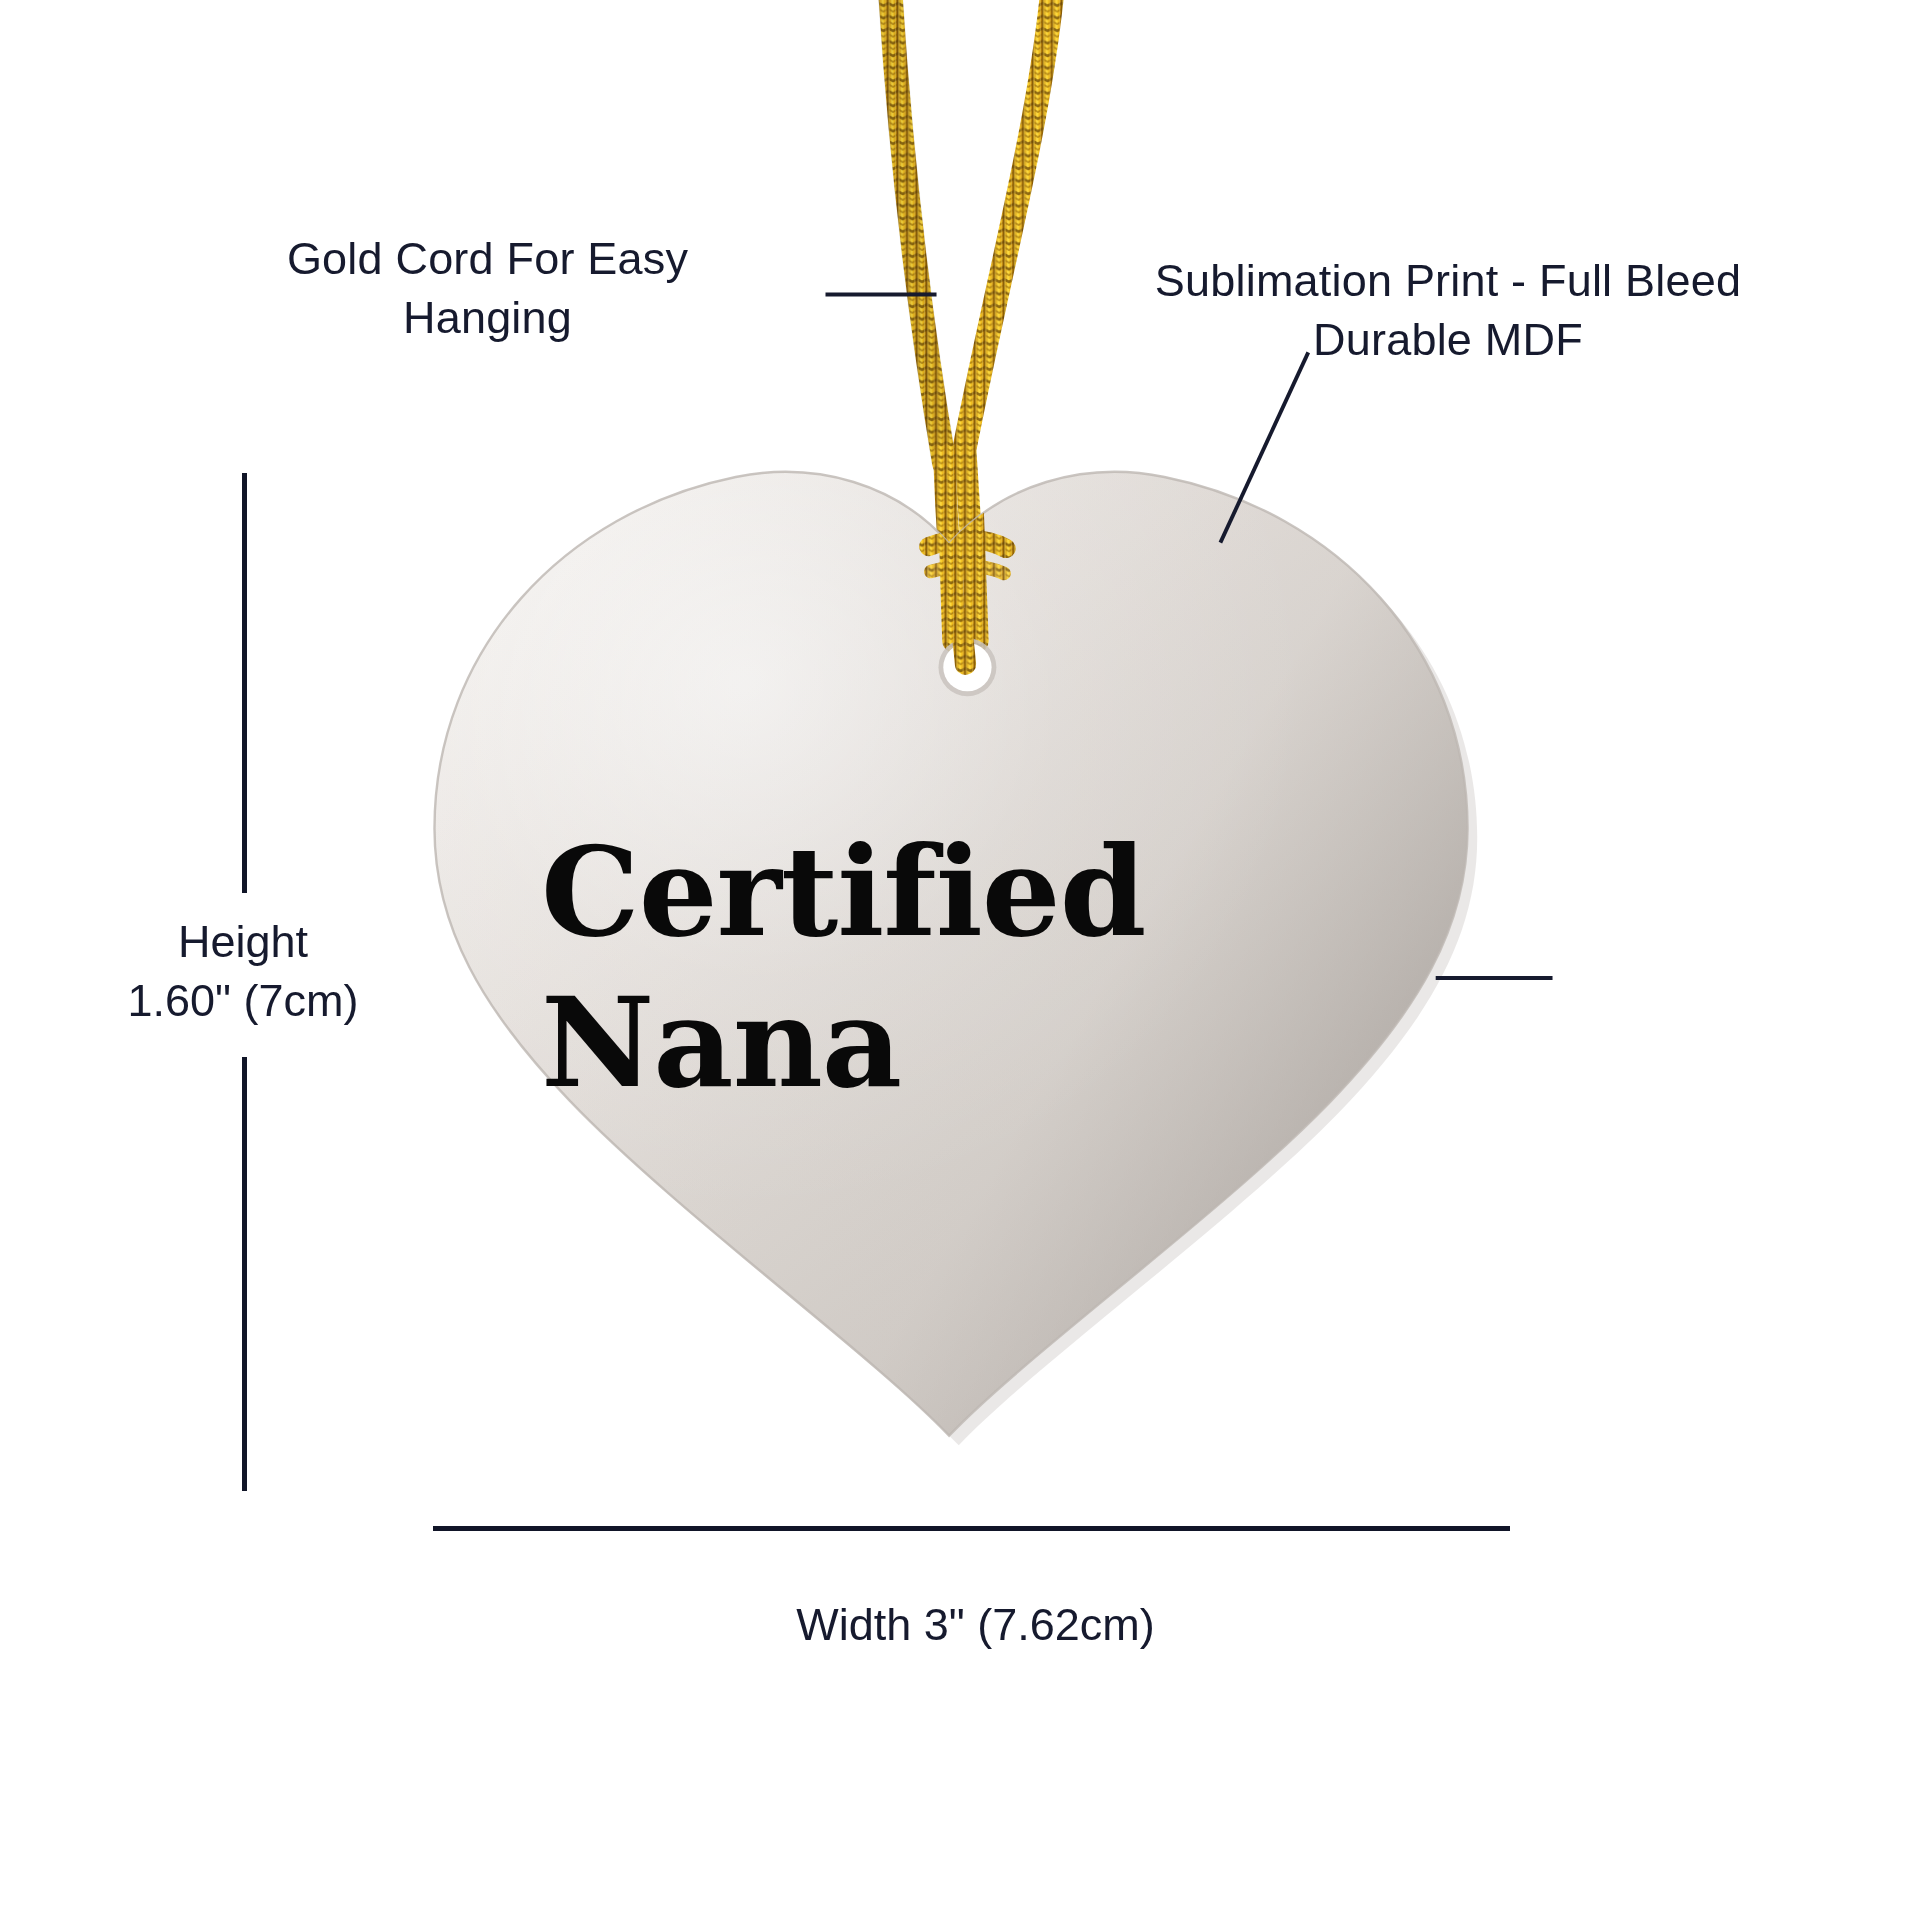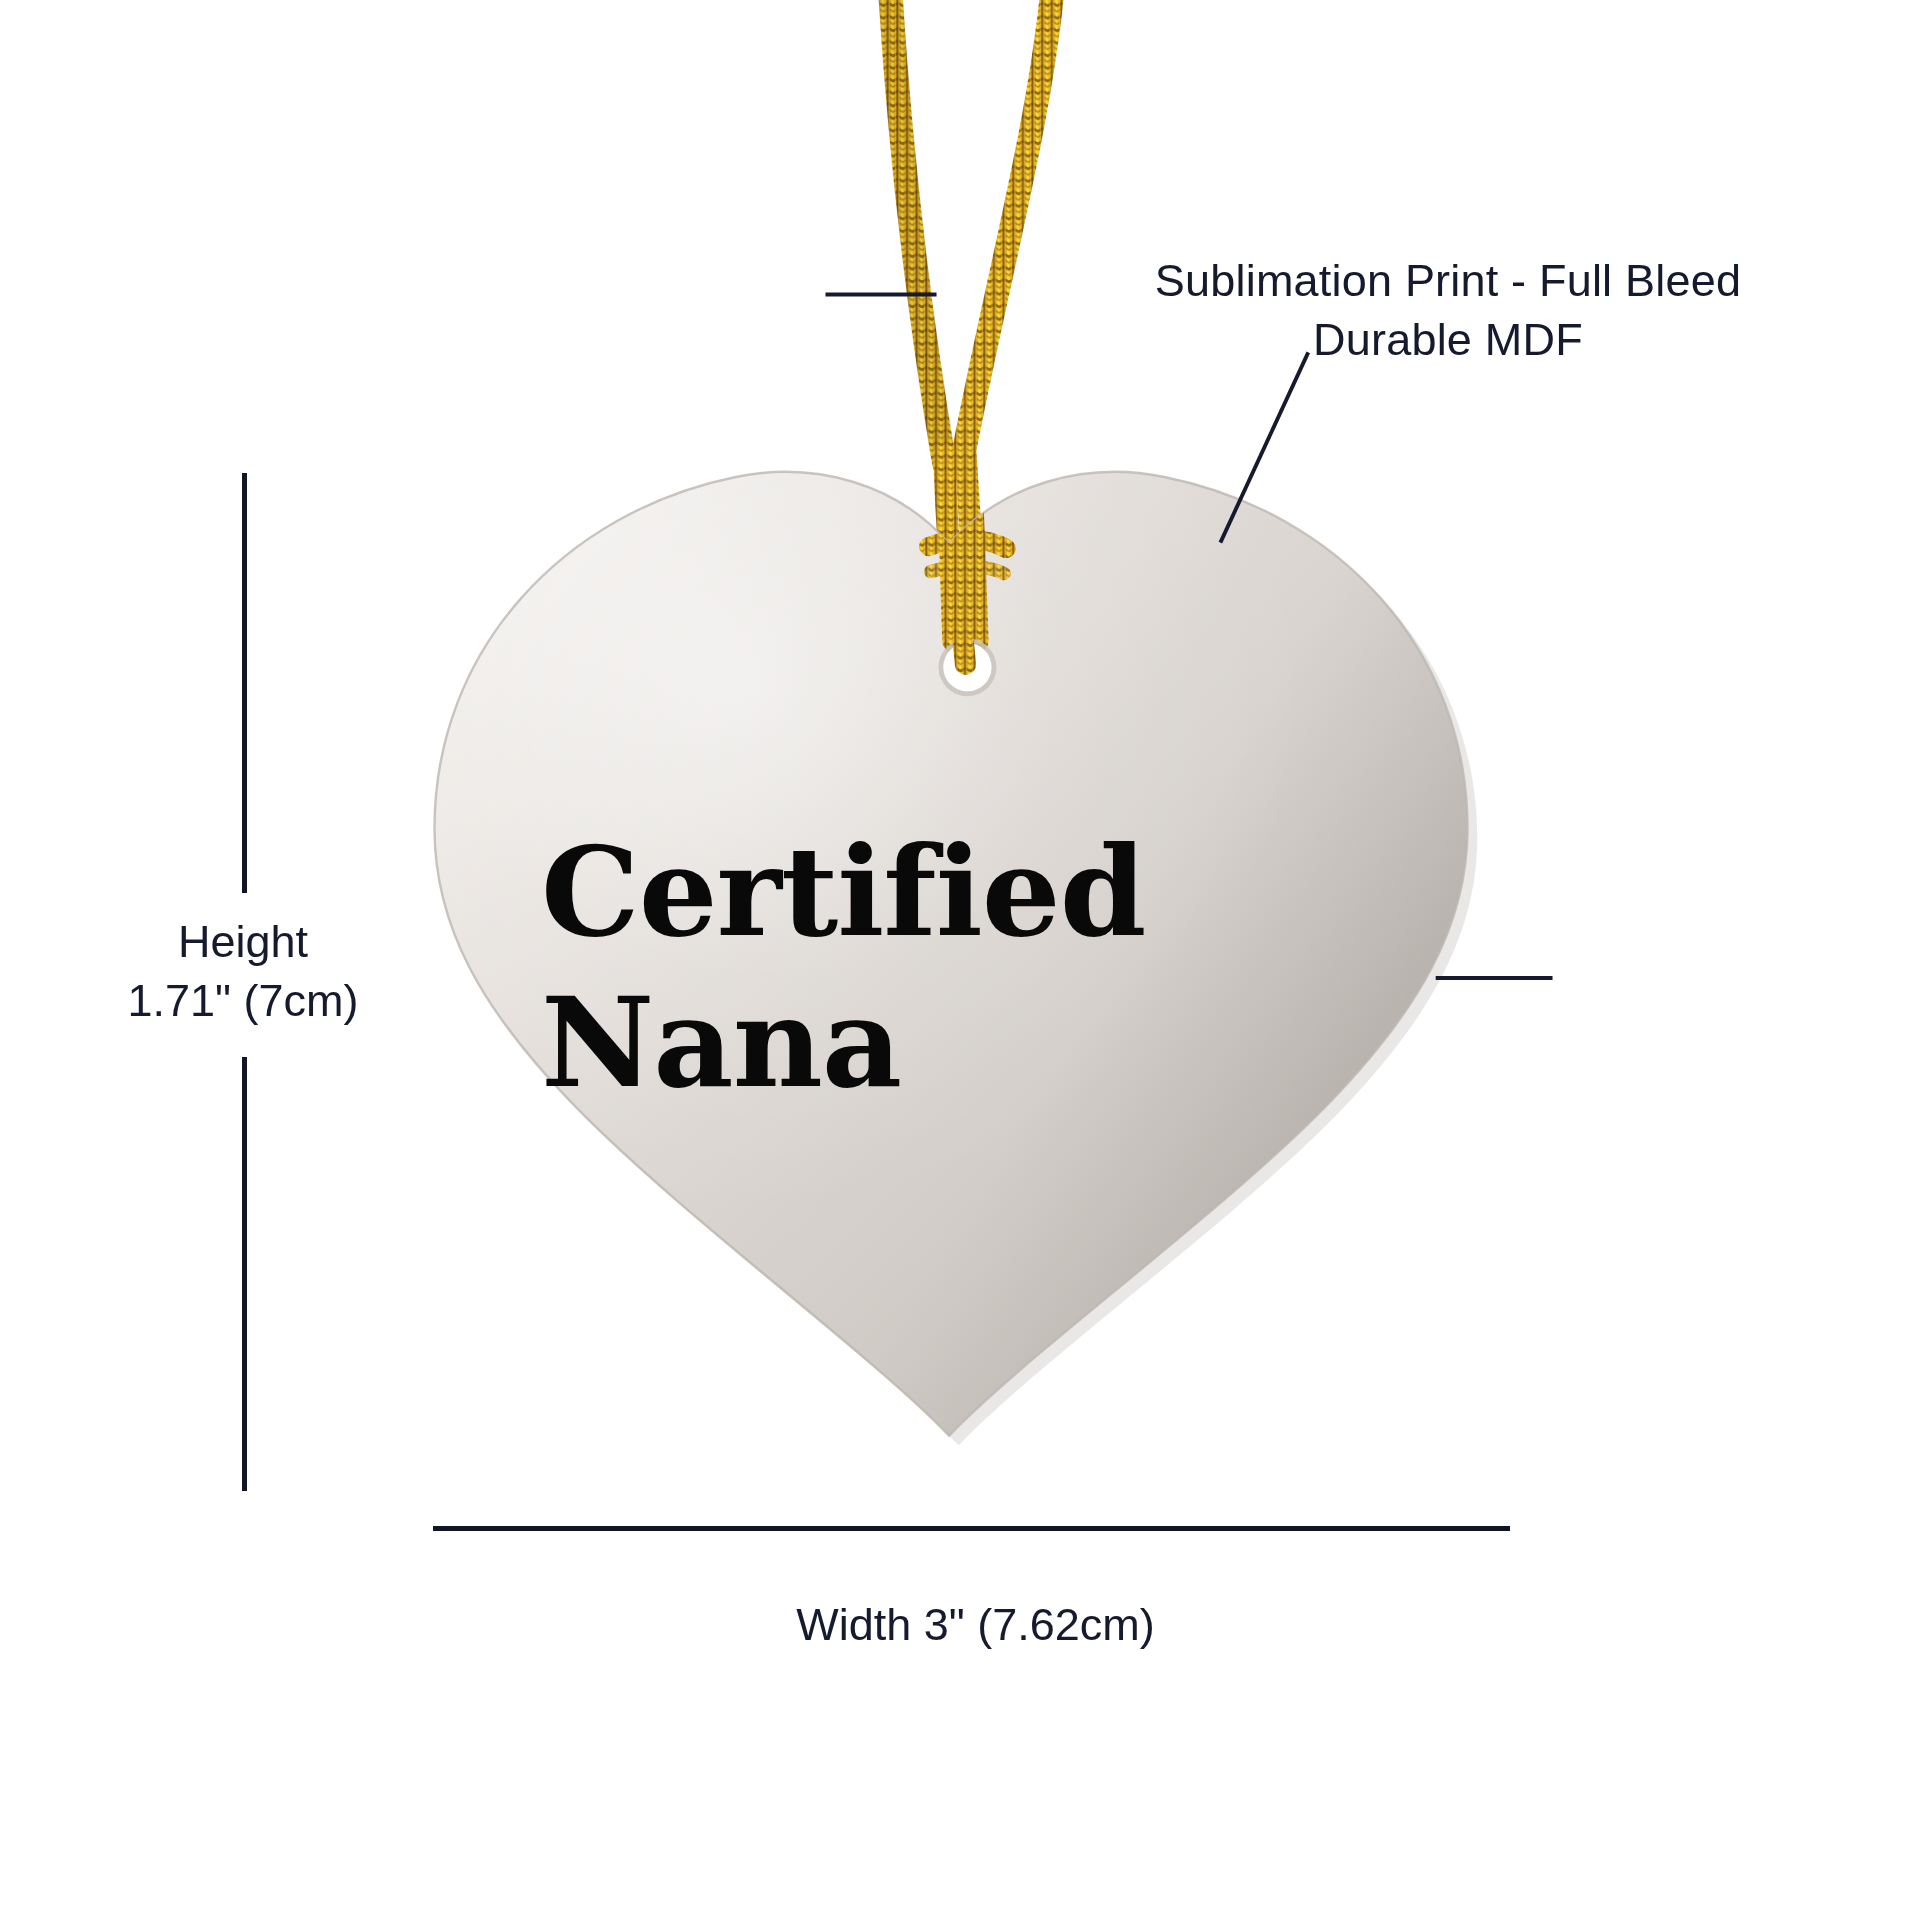--- a/index.html
+++ b/index.html
@@ -223,24 +223,26 @@
     </g>
   </svg>
 
   <div class="heart-text">Certified
 Nana</div>
 
   <div class="rule rule-v-top"></div>
   <div class="rule rule-v-bot"></div>
   <div class="rule rule-h-width"></div>
 
+  <div class="anno anno-gold-cord">Gold Cord For Easy
+Hanging</div>
 
   <div class="anno anno-sublimation">Sublimation Print - Full Bleed
 Durable MDF</div>
 
 
   <div class="dim-label dim-height">Height
-1.71" (7cm)</div>
+1.60" (7cm)</div>
 
   <div class="dim-label dim-width">Width 3" (7.62cm)</div>
 
 </div>
 
 
 </body></html>

